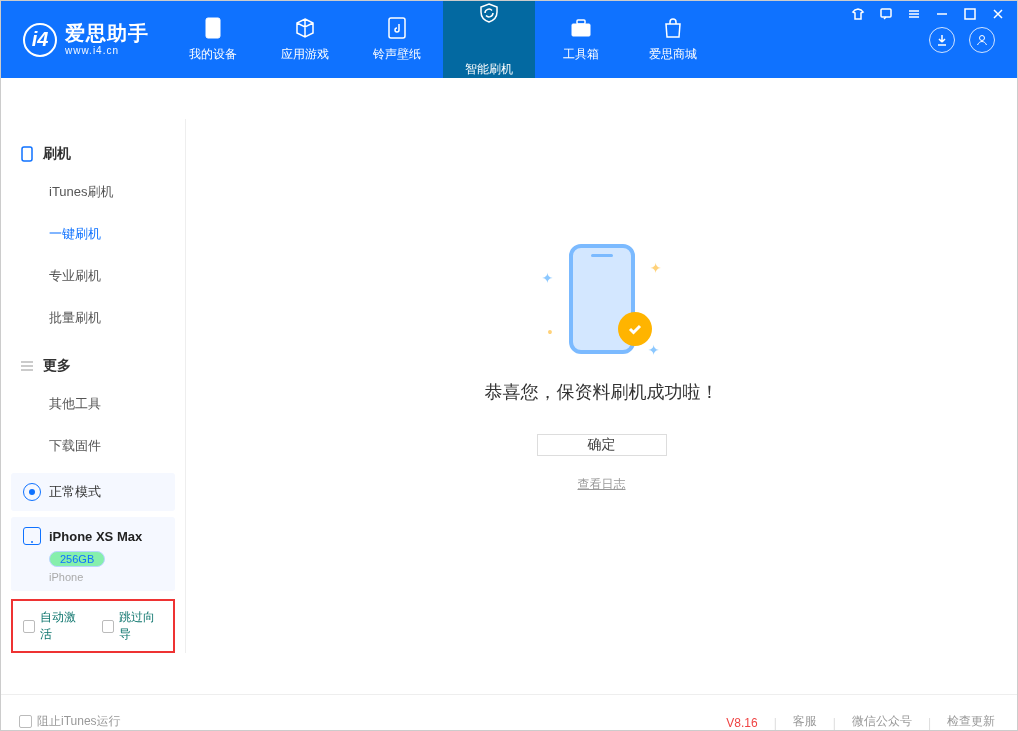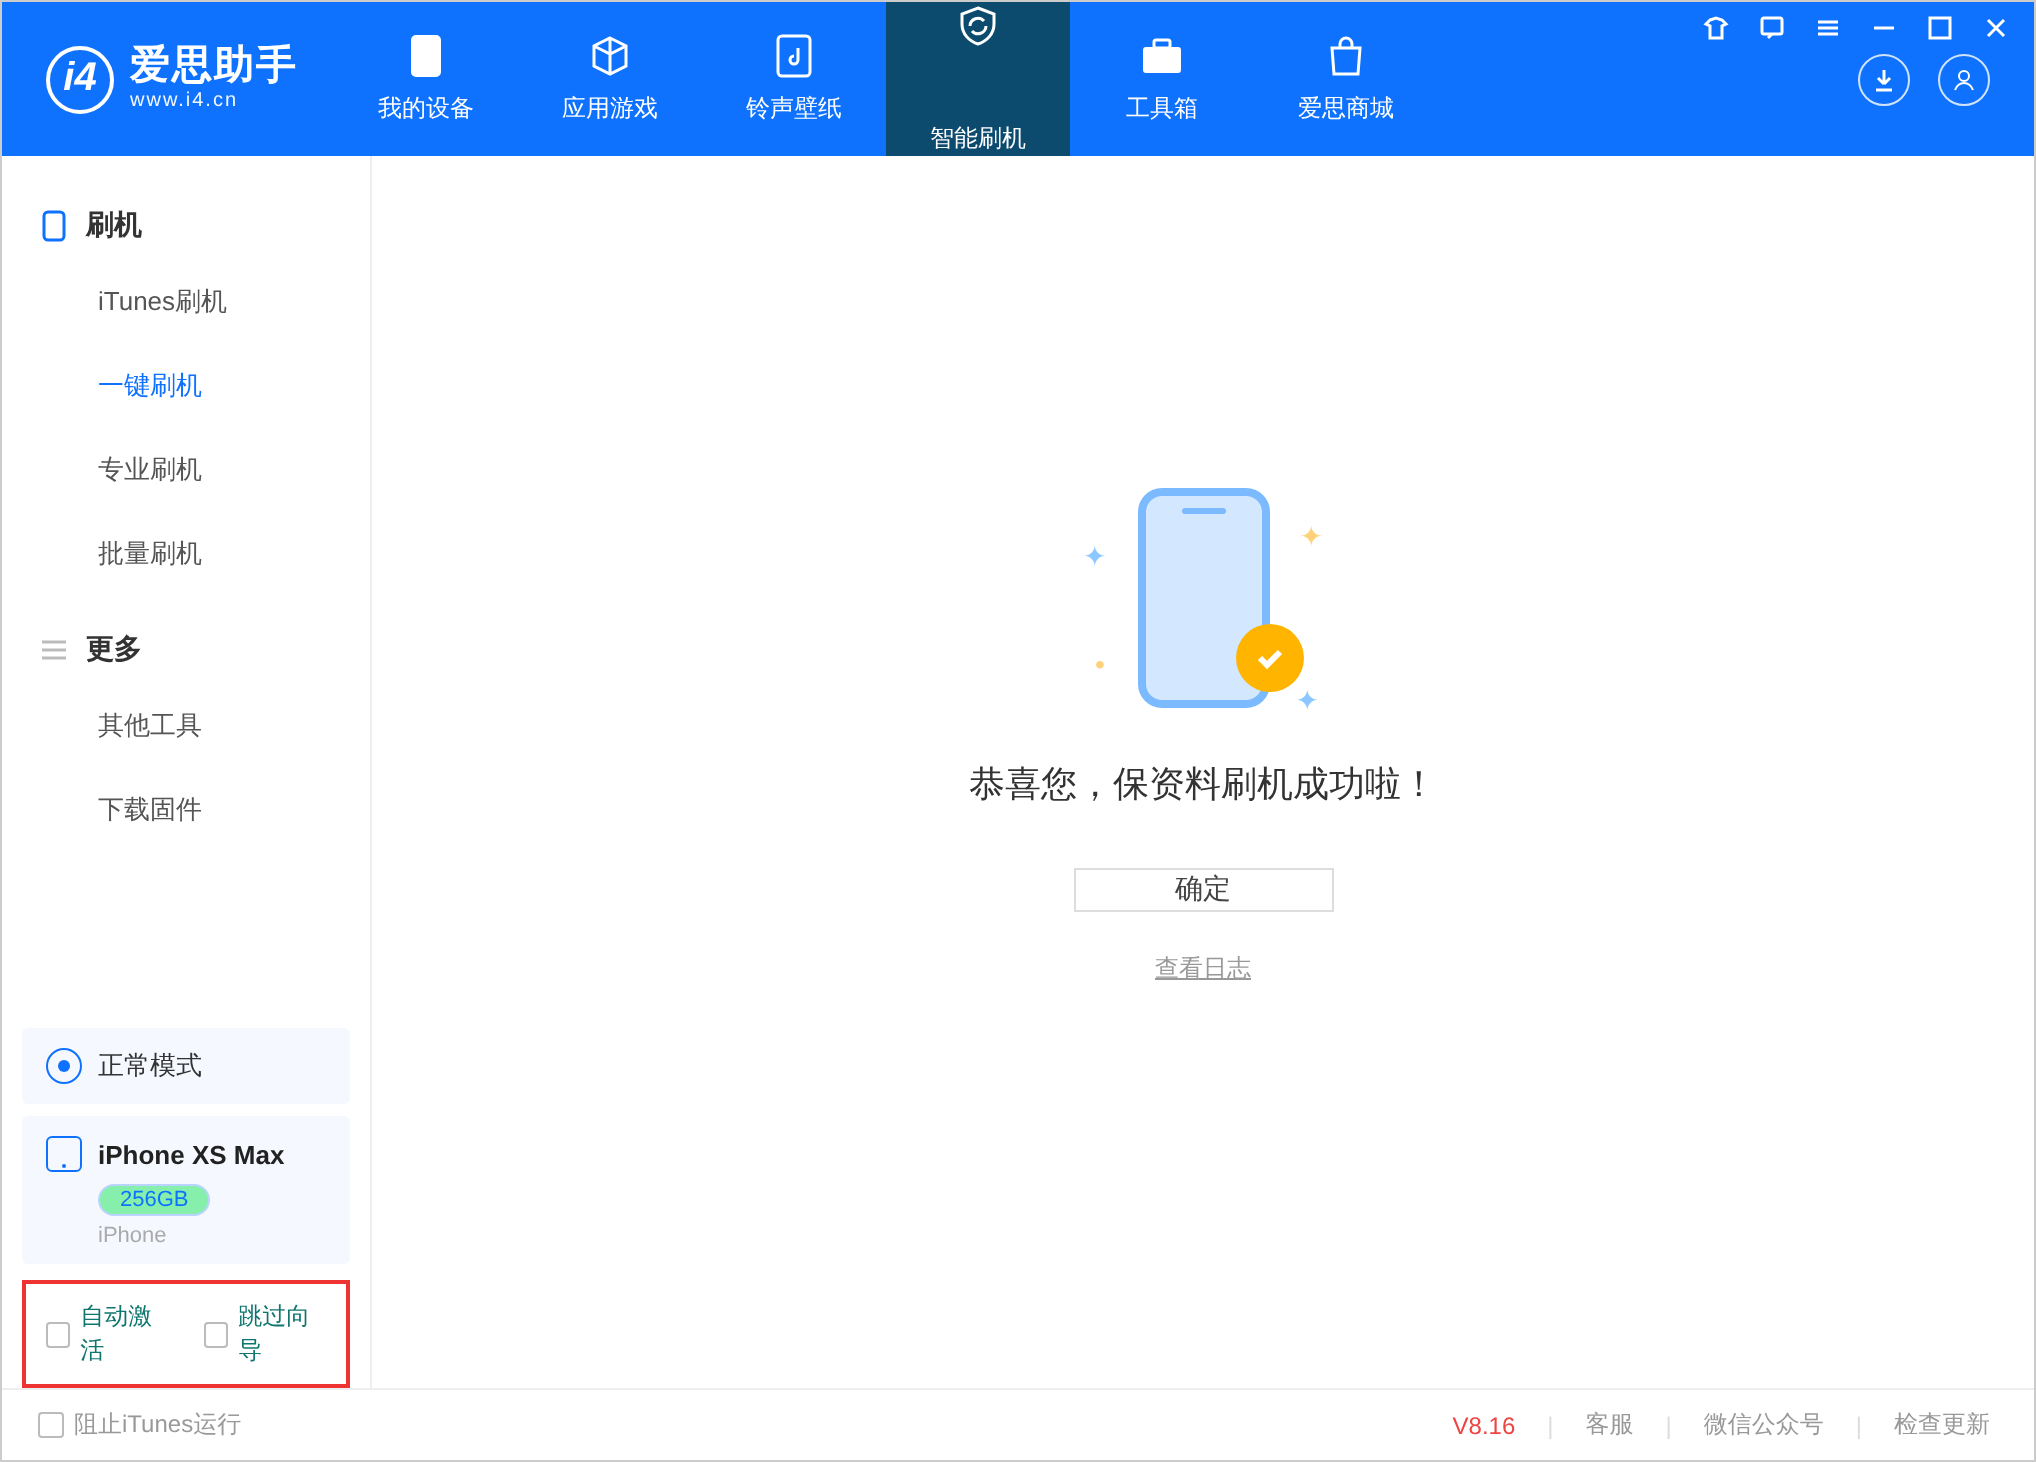--- a/index.html
+++ b/index.html
@@ -9,34 +9,34 @@
 .header { height: 77px; background: #0f72ff; display: flex; align-items: stretch; color: #fff; position: relative; }
 .logo-block { display: flex; align-items: center; padding: 0 18px 0 22px; }
 .logo-circle { width: 34px; height: 34px; border: 2px solid #fff; border-radius: 50%; display: flex; align-items: center; justify-content: center; margin-right: 8px; }
 .logo-circle span { font-size: 20px; font-weight: bold; font-style: italic; }
 .logo-text { line-height: 1.15; }
 .logo-text .cn { font-size: 20px; font-weight: bold; letter-spacing: 1px; }
 .logo-text .en { font-size: 10px; letter-spacing: 1px; opacity: .95; }
 
 .nav { display: flex; flex: 1; }
 .nav-item { width: 92px; display: flex; flex-direction: column; align-items: center; justify-content: center; cursor: pointer; font-size: 12px; gap: 6px; }
-.nav-item.active { background: #0c4a6e; gap: 36px; }
+.nav-item.active { background: #0369a1; gap: 36px; }
 .nav-icon { width: 24px; height: 24px; display: flex; align-items: center; justify-content: center; }
 .nav-icon svg { fill: #fff; stroke: #fff; }
 
 .win-ctrls { position: absolute; top: 6px; right: 12px; display: flex; gap: 14px; align-items: center; }
 .win-ctrls .wc { width: 14px; height: 14px; cursor: pointer; display: flex; align-items: center; justify-content: center; }
 .win-ctrls svg { stroke: #fff; fill: none; stroke-width: 1.5; }
 
 .hdr-actions { display: flex; align-items: center; gap: 14px; padding-right: 22px; margin-left: auto; }
 .hdr-actions .circ { width: 26px; height: 26px; border: 1.5px solid rgba(255,255,255,.8); border-radius: 50%; display: flex; align-items: center; justify-content: center; cursor: pointer; }
 .hdr-actions svg { stroke: #fff; fill: none; }
 
 
-.body { display: flex; height: 616px; }
+.body { display: flex; height: 616px; align-items: center; }
 .sidebar { width: 185px; border-right: 1px solid #eee; padding-top: 18px; display: flex; flex-direction: column; }
 .side-section-hdr { display: flex; align-items: center; gap: 8px; padding: 8px 18px; color: #333; font-size: 14px; font-weight: bold; }
 .side-section-hdr .hicon { width: 16px; height: 16px; display: flex; align-items: center; justify-content: center; }
 .side-item { padding: 12px 0 12px 48px; font-size: 13px; color: #555; cursor: pointer; }
 .side-item.active { color: #0f72ff; }
 
 .sidebar-bottom { margin-top: auto; }
 .mode-card { background: #f5f8ff; margin: 6px 10px; padding: 10px 12px; border-radius: 3px; display: flex; align-items: center; gap: 8px; font-size: 13px; color: #333; cursor: pointer; }
 .mode-card .micon { width: 18px; height: 18px; border: 1.5px solid #0f72ff; border-radius: 50%; position: relative; }
 .mode-card .micon::after { content:''; width:6px; height:6px; background:#0f72ff; border-radius:50%; position:absolute; top:5px; left:5px;}
@@ -60,21 +60,21 @@
 .badge { width: 34px; height: 34px; background: #ffb400; border-radius: 50%; position: absolute; right: 10px; bottom: 14px; display: flex; align-items: center; justify-content: center; }
 .badge svg { stroke: #fff; fill: none; stroke-width: 3; }
 .spark { position:absolute; font-size:14px; color:#8cc8ff; }
 .sp1{ left:0; top:30px;} .sp2{ right:0; top:20px; color:#ffd27a;} .sp3{ left:6px; bottom:20px; color:#ffd27a;} .sp4{ right:2px; bottom:2px;}
 
 .success-msg { font-size: 18px; color: #333; margin-bottom: 30px; font-weight: 500; }
 .btn-ok { width: 130px; height: 22px; border: 1px solid #ddd; background: #fff; font-size: 14px; color: #444; cursor: pointer; margin-bottom: 20px; }
 .link-log { font-size: 12px; color: #999; text-decoration: underline; cursor: pointer; }
 
 
-.footer { position:absolute; bottom:0; left:0; right:0; height: 36px; border-top: 1px solid #eee; display: flex; align-items: center; padding: 0 18px; font-size: 12px; color: #999; background:#fff;}
+.footer { position:absolute; bottom:0; left:0; right:0; height: 36px; border-top: 1px solid #eee; display: flex; align-items: flex-end; padding: 0 18px; font-size: 12px; color: #999; background:#fff;}
 .footer .fchk { display:flex; align-items:center; gap:5px; cursor:pointer;}
 .footer .spacer { flex: 1; }
 .footer .ver { color: #ef4444; margin-right: 4px; }
 .footer .flk { color: #999; cursor: pointer; padding: 0 4px; }
 .footer .sep { color: #ddd; margin: 0 12px; }
 </style>
 </head>
 <body>
 
 <div class="header">

